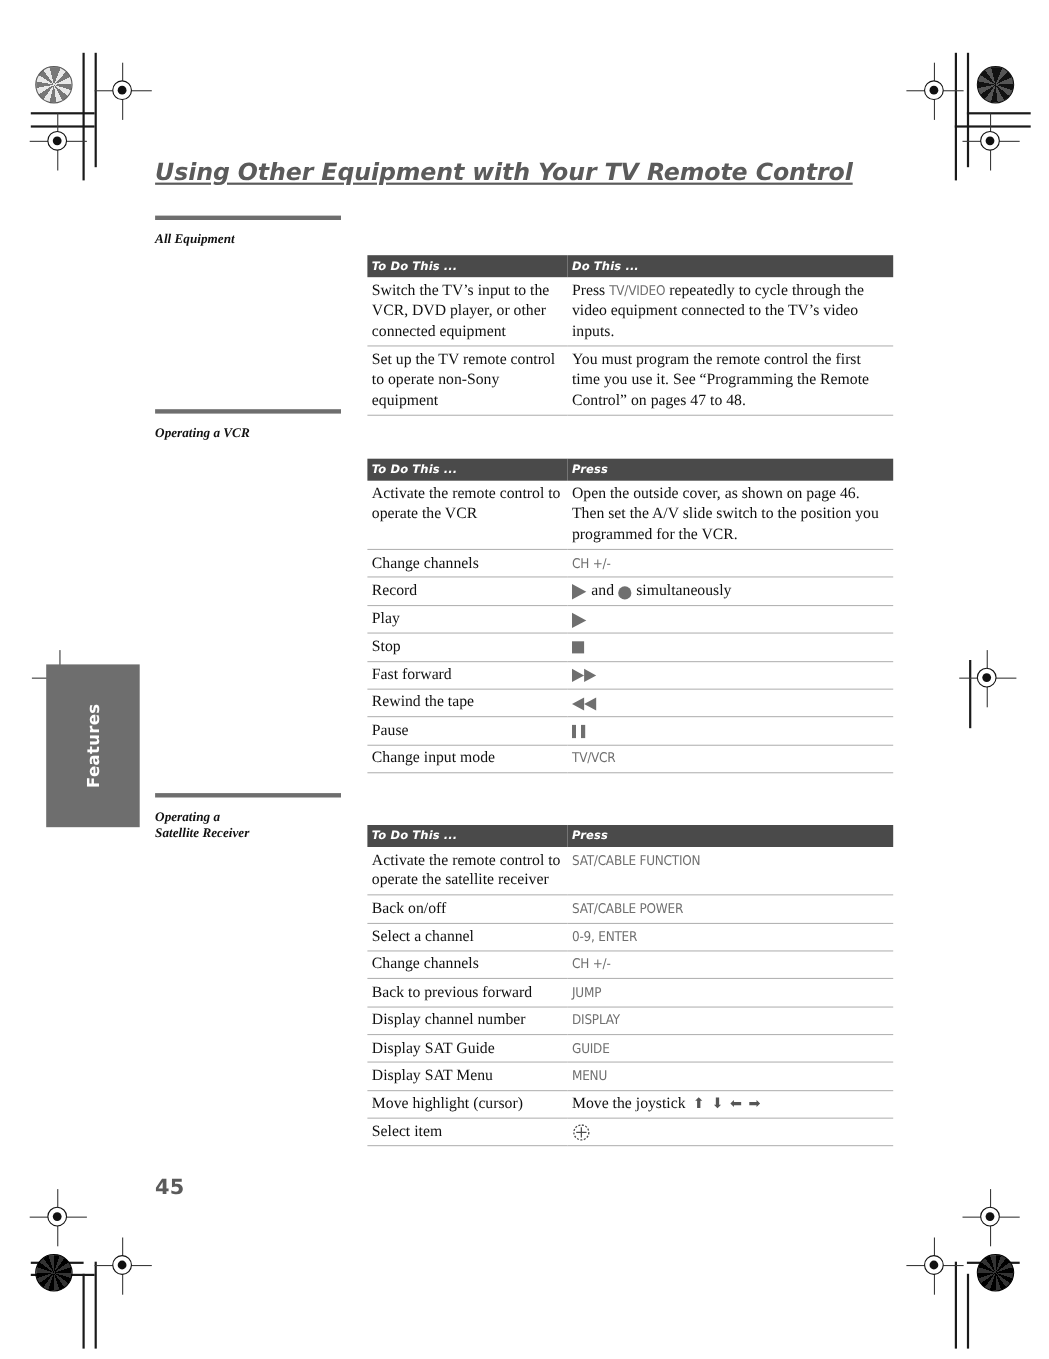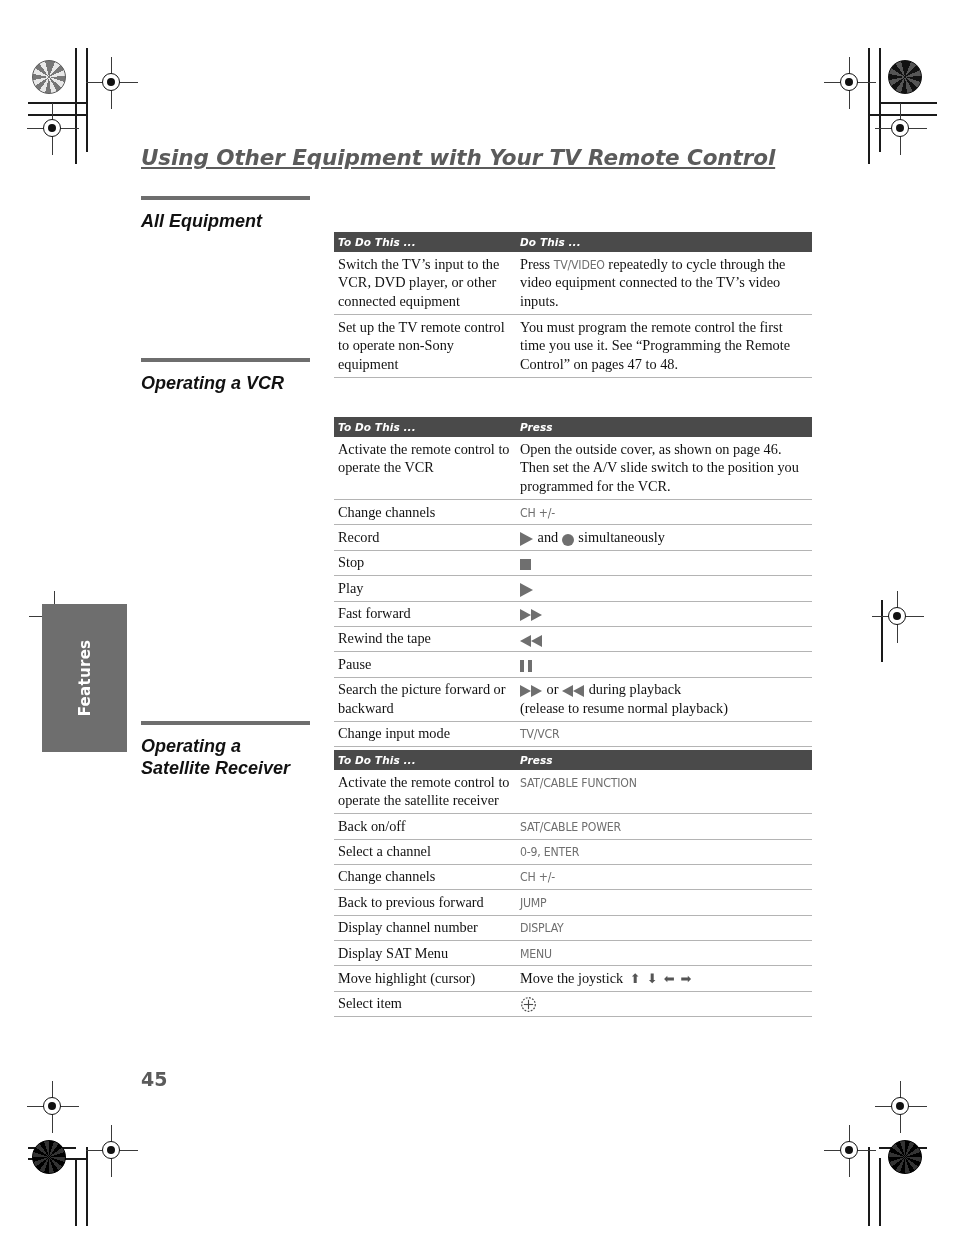--- a/index.html
+++ b/index.html
@@ -131,24 +131,24 @@
     left: 141px;
     width: 172px;
   }
   .section-rule {
     width: 169px;
     height: 3.5px;
     background: #6e6e6e;
     margin-bottom: 10px;
   }
   .section-title {
-    font-family: Liberation Sans, sans-serif;
+    font-family: Liberation Serif, serif;
     font-weight: bold;
     font-style: italic;
-    font-size: 18px;
+    font-size: 12px;
     color: #111111;
     line-height: 1.25;
   }
 
   
   .tbl {
     position: absolute;
     left: 334px;
     width: 478px;
     border-collapse: collapse;
@@ -366,21 +366,21 @@
       <td>Switch the TV’s input to the VCR, DVD player, or other connected equipment</td>
       <td><span>Press </span><span class="key">TV/VIDEO</span><span> repeatedly to cycle through the video equipment connected to the TV’s video inputs.</span></td>
     </tr>
     <tr>
       <td>Set up the TV remote control to operate non-Sony equipment</td>
       <td>You must program the remote control the first time you use it. See “Programming the Remote Control” on pages 47 to 48.</td>
     </tr>
   </tbody>
 </table>
 
-<div class="section-head" style="top:358px;">
+<div class="section-head" style="top:372px;">
   <div class="section-rule"></div>
   <div class="section-title">Operating a VCR</div>
 </div>
 
 <table class="tbl" style="top:417px;">
   <colgroup>
       <col class="col-a">
       <col class="col-b">
     </colgroup>
   <thead>
@@ -396,42 +396,38 @@
     </tr>
     <tr>
       <td>Change channels</td>
       <td><span class="key">CH +/-</span></td>
     </tr>
     <tr>
       <td>Record</td>
       <td><span class="glyph g-play"></span><span> and </span><span class="glyph g-rec"></span><span> simultaneously</span></td>
     </tr>
     <tr>
+      <td>Play</td>
+      <td><span class="glyph g-play"></span></td>
+    </tr>
+    <tr>
       <td>Stop</td>
       <td><span class="glyph g-stop"></span></td>
     </tr>
     <tr>
-      <td>Play</td>
-      <td><span class="glyph g-play"></span></td>
-    </tr>
-    <tr>
       <td>Fast forward</td>
       <td><span class="glyph g-ff"><span></span><span></span></span></td>
     </tr>
     <tr>
       <td>Rewind the tape</td>
       <td><span class="glyph g-rw"><span></span><span></span></span></td>
     </tr>
     <tr>
       <td>Pause</td>
       <td><span class="glyph g-pause"></span></td>
-    </tr>
-    <tr>
-      <td>Search the picture forward or backward</td>
-      <td><span class="glyph g-ff"><span></span><span></span></span><span> or </span><span class="glyph g-rw"><span></span><span></span></span><span> during playback</span><br><span>(release to resume normal playback)</span></td>
     </tr>
     <tr>
       <td>Change input mode</td>
       <td><span class="key">TV/VCR</span></td>
     </tr>
   </tbody>
 </table>
 
 <div class="section-head" style="top:721px;">
   <div class="section-rule"></div>
@@ -467,20 +463,24 @@
       <td>Change channels</td>
       <td><span class="key">CH +/-</span></td>
     </tr>
     <tr>
       <td>Back to previous forward</td>
       <td><span class="key">JUMP</span></td>
     </tr>
     <tr>
       <td>Display channel number</td>
       <td><span class="key">DISPLAY</span></td>
+    </tr>
+    <tr>
+      <td>Display SAT Guide</td>
+      <td><span class="key">GUIDE</span></td>
     </tr>
     <tr>
       <td>Display SAT Menu</td>
       <td><span class="key">MENU</span></td>
     </tr>
     <tr>
       <td>Move highlight (cursor)</td>
       <td><span>Move the joystick </span><span class="arrow">⬆</span><span class="arrow">⬇</span><span class="arrow">⬅</span><span class="arrow">➡</span></td>
     </tr>
     <tr>

